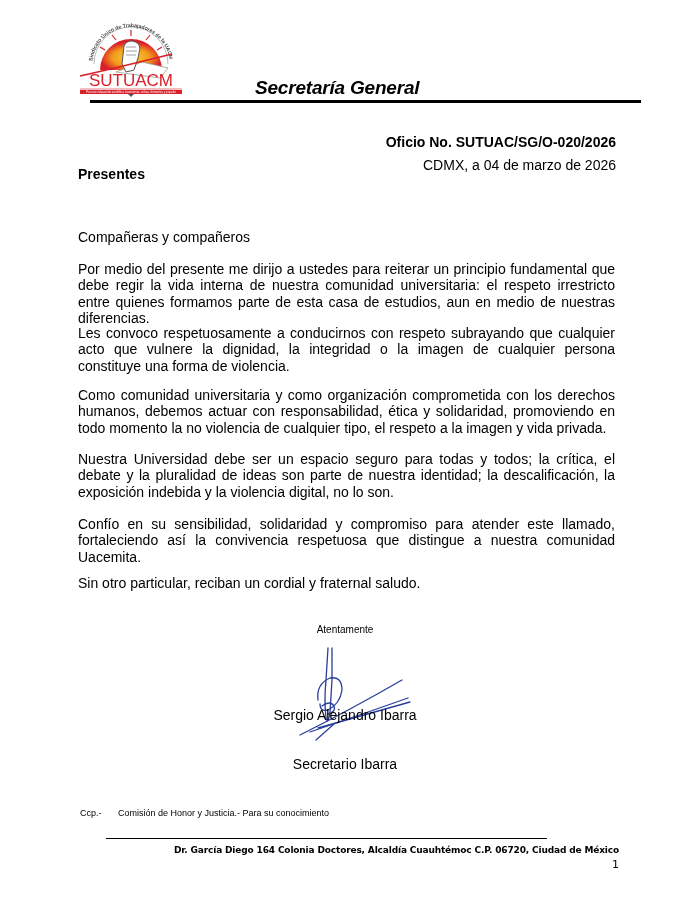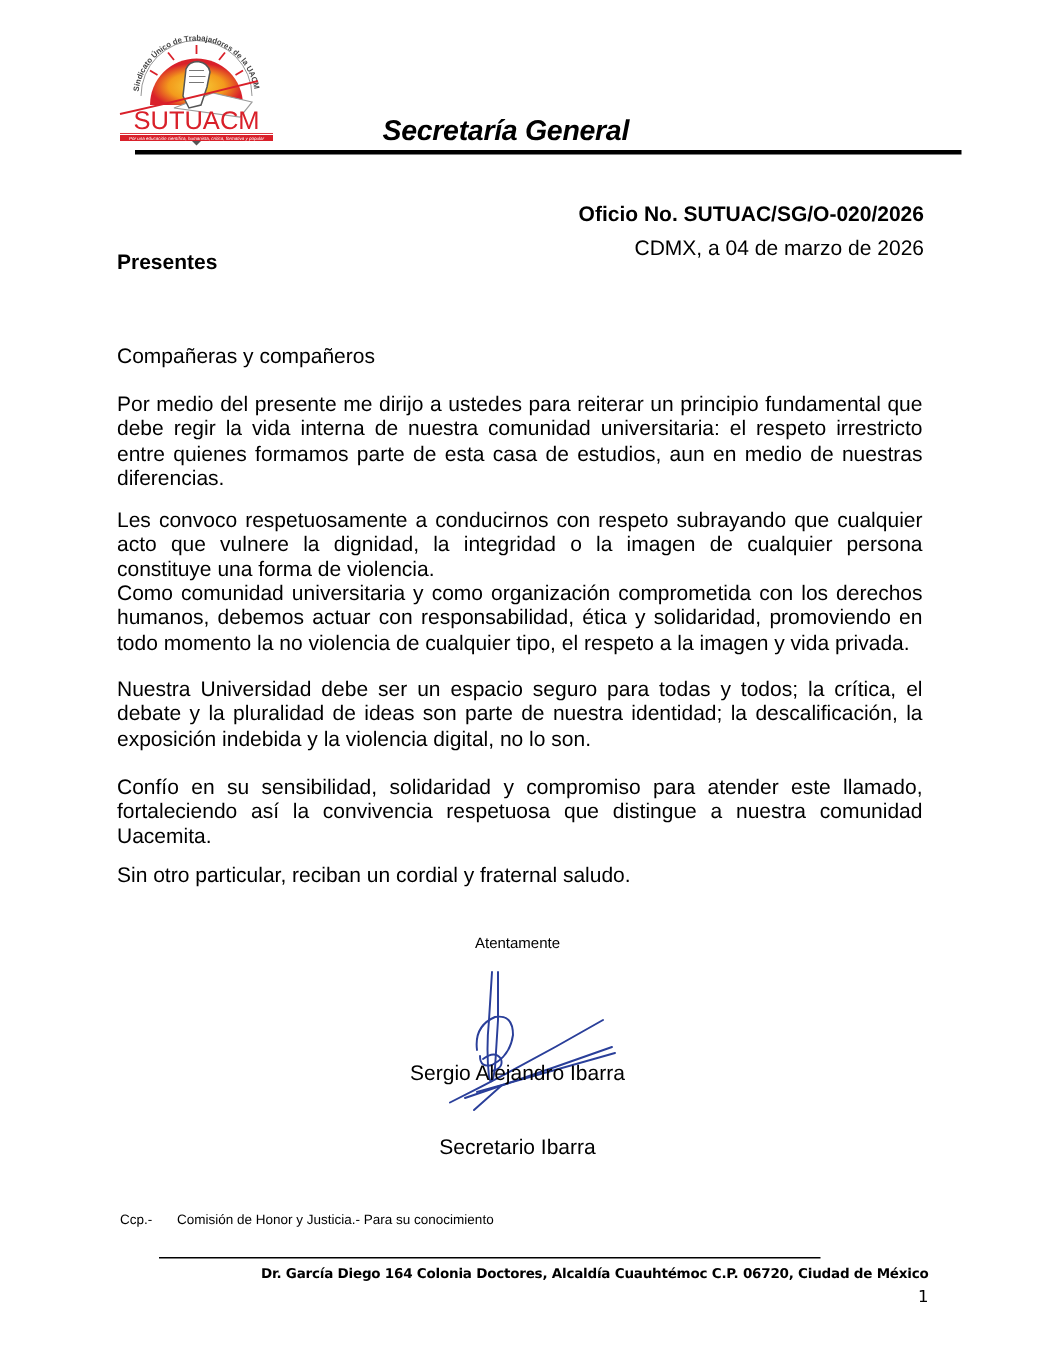--- a/index.html
+++ b/index.html
@@ -9,21 +9,21 @@
   #logo { left: 76px; top: 14px; width: 110px; height: 84px; }
   #header-title { left: 255px; top: 77px; font-size: 19px; font-style: italic; font-weight: bold;
                   font-family: "Liberation Sans", sans-serif; letter-spacing: -0.2px; }
   #header-rule { left: 90px; top: 100px; width: 551px; height: 3px; background: #000; }
   .date { right: 76px; top: 117px; font-size: 14px; text-align: right; margin-top: 40px; }
   .oficio { right: 76px; top: 134px; font-size: 14px; font-weight: bold; text-align: right; }
   .recip { left: 78px; top: 166px; font-size: 14px; font-weight: bold; line-height: 16px; }
   .greeting { left: 78px; top: 229px; font-size: 14px; }
   .para { left: 78px; width: 537px; font-size: 14px; line-height: 16.3px; text-align: justify; }
   #p1 { top: 261px; }
-  #p2 { top: 338px; }
+  #p2 { top: 325px; }
   #p3 { top: 387px; }
   #p4 { top: 451px; }
   #p5 { top: 516px; }
   #closing { top: 575px; }
   .sign-block { left: 250px; width: 190px; text-align: center; }
   #atentamente { top: 624px; font-size: 10px; font-weight: normal; left: 250px; width: 190px; }
   #signature { left: 280px; top: 640px; width: 140px; height: 105px; }
   #signer-name { top: 707px; font-size: 14px; font-weight: normal; left: 230px; width: 230px; }
   #signer-role { top: 756px; font-size: 14px; left: 230px; width: 230px; }
   #ccp-label { left: 80px; top: 808px; font-size: 9px; }

